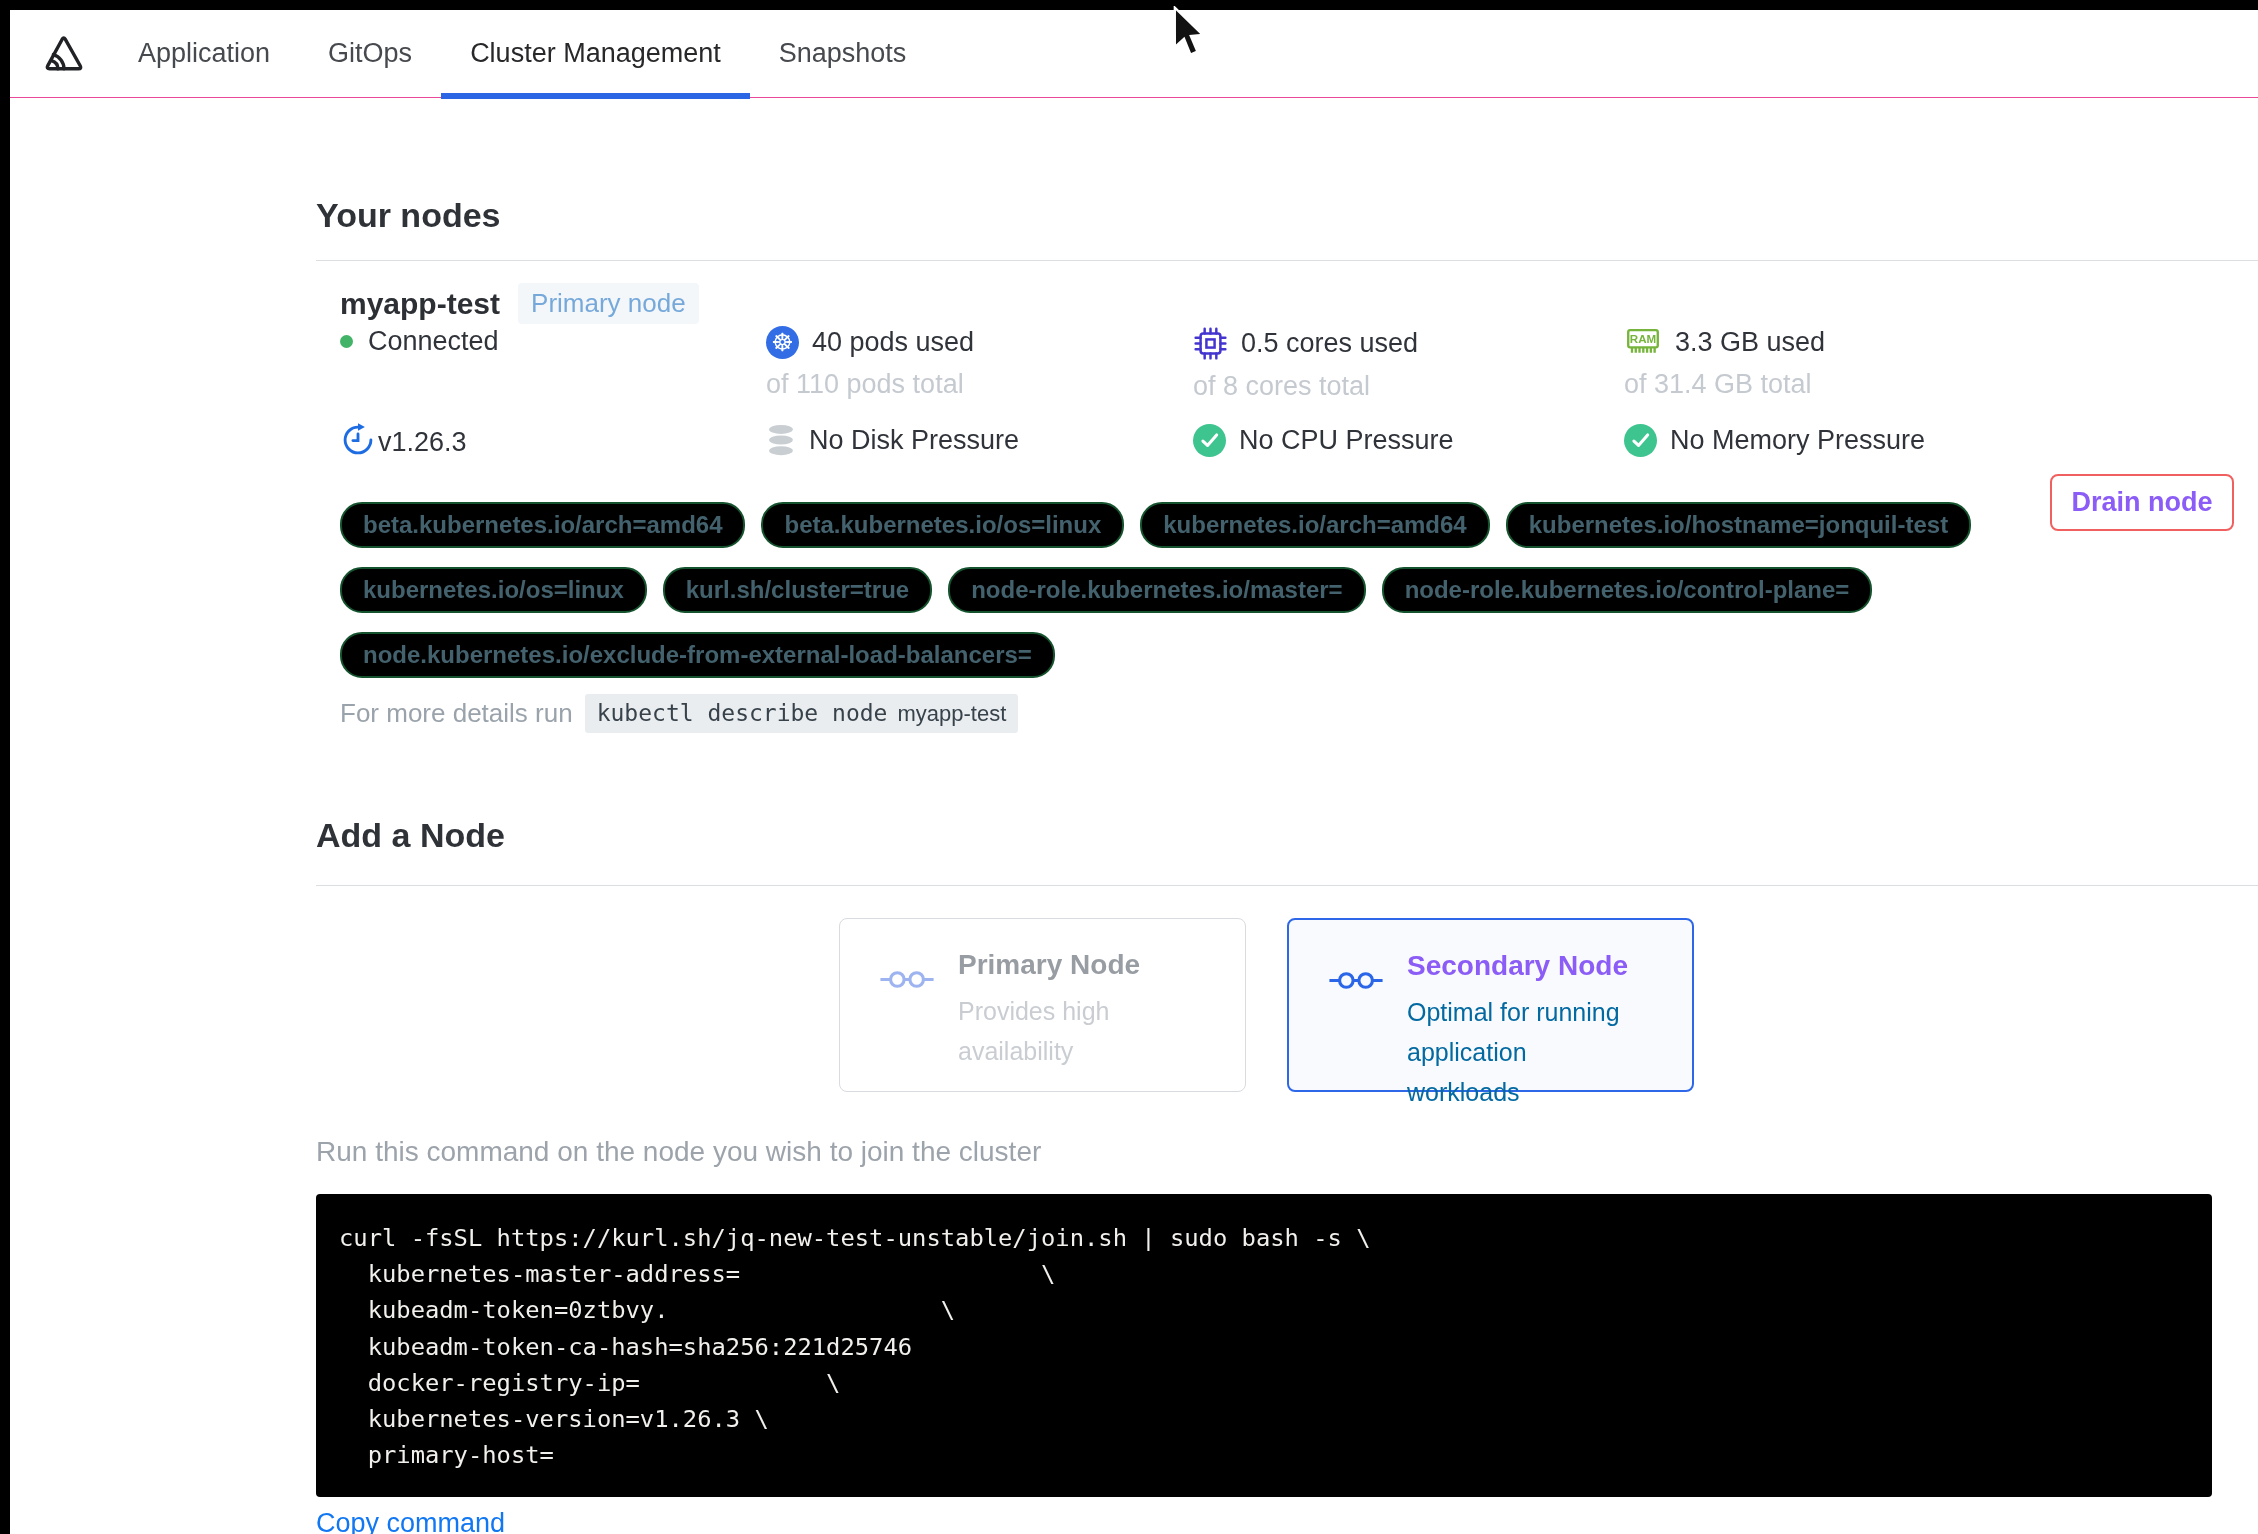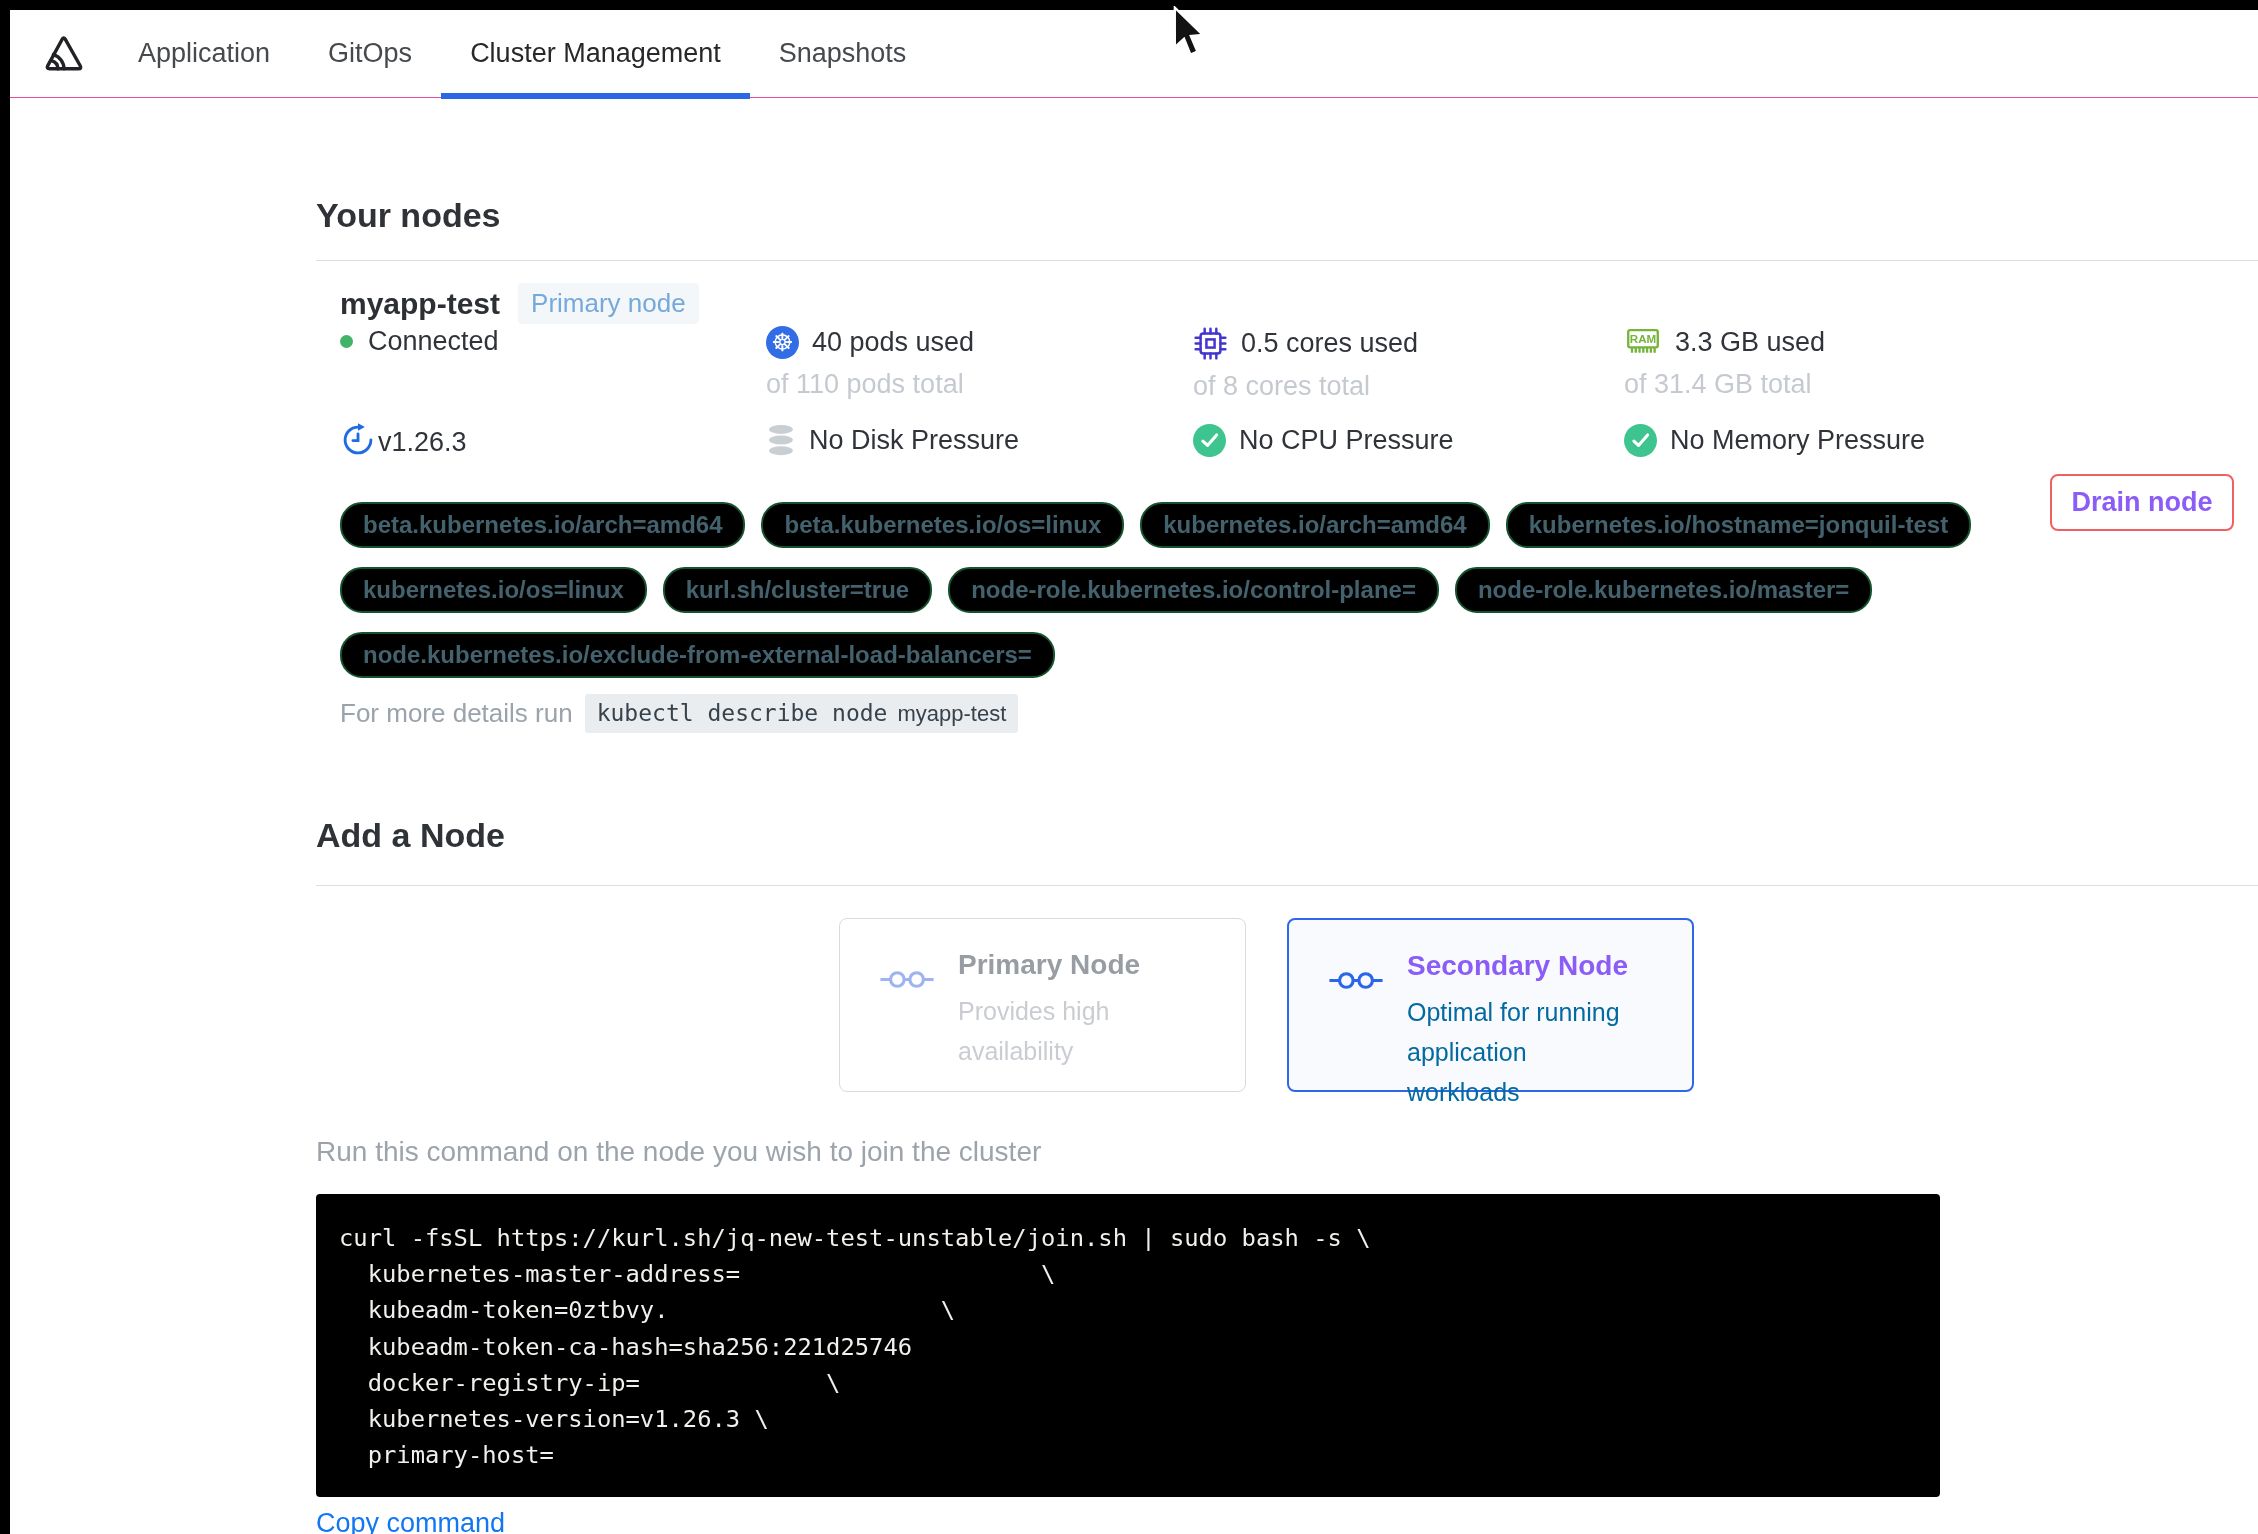--- a/index.html
+++ b/index.html
@@ -54,21 +54,21 @@
   .opt-card { width:407px; height:174px; border:1px solid #d8dbdf; border-radius:8px; background:#fff; padding:30px 0 0 38px; display:flex; gap:22px; cursor:pointer; }
   .opt-card.selected { border:2px solid #2e68e8; background:#f8fafd; }
   .opt-icon { margin-top:16px; flex:0 0 auto; }
   .opt-title { font-size:28px; font-weight:600; color:#989da3; }
   .opt-card.selected .opt-title { color:#8b5cf6; }
   .opt-sub { margin-top:10px; font-size:25px; line-height:40px; color:#c9cdd2; width:220px; }
   .opt-card.selected .opt-sub { color:#0369a1; }
 
   .instruction { position:absolute; left:316px; top:1136px; font-size:28px; font-weight:500; color:#9ca3ab; }
 
-  .codeblock { position:absolute; left:316px; top:1194px; width:1624px; height:303px; background:#000; border-radius:4px; padding:26px 20px 20px 23px; }
+  .codeblock { position:absolute; left:316px; top:1194px; width:1896px; height:303px; background:#000; border-radius:4px; padding:26px 20px 20px 23px; }
   .codeblock .line { font-family:"DejaVu Sans Mono","Liberation Mono",monospace; font-size:23.8px; line-height:36.2px; color:#f2f0ec; white-space:pre; }
 
   .copy-link { position:absolute; left:316px; top:1508px; font-size:27px; font-weight:500; color:#1277f2; text-decoration:none; cursor:pointer; }
 </style>
 </head>
 <body>
 
 <div id="screen">
 
   <div class="edge-top"></div>
@@ -170,22 +170,22 @@
     </div>
   </div>
 
   <div class="pills">
     <span class="pill">beta.kubernetes.io/arch=amd64</span>
     <span class="pill">beta.kubernetes.io/os=linux</span>
     <span class="pill">kubernetes.io/arch=amd64</span>
     <span class="pill">kubernetes.io/hostname=jonquil-test</span>
     <span class="pill">kubernetes.io/os=linux</span>
     <span class="pill">kurl.sh/cluster=true</span>
+    <span class="pill">node-role.kubernetes.io/master=</span>
     <span class="pill">node-role.kubernetes.io/control-plane=</span>
-    <span class="pill">node-role.kubernetes.io/master=</span>
     <span class="pill">node.kubernetes.io/exclude-from-external-load-balancers=</span>
   </div>
 
   <div class="details">
     <span>For more details run</span>
     <span class="code-chip">
       <span class="mono">kubectl describe node</span>
       <span class="plain">myapp-test</span>
     </span>
   </div>

